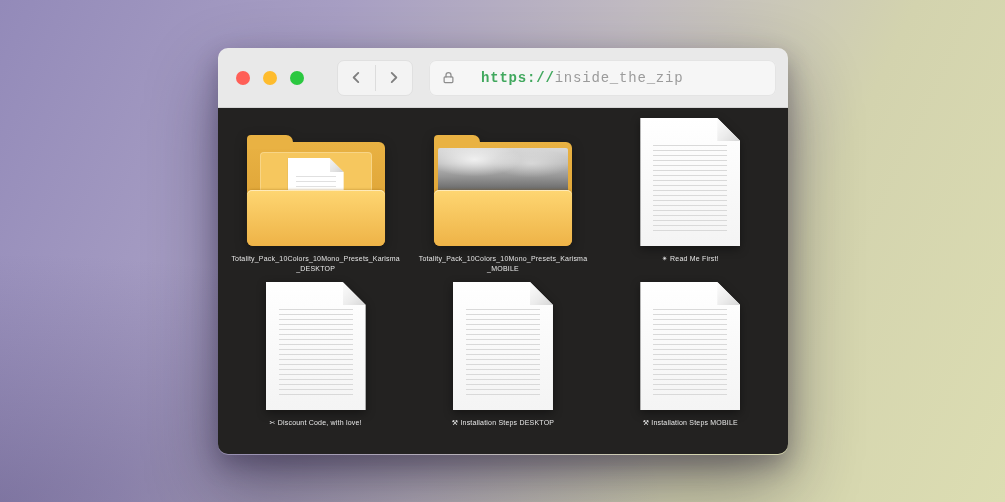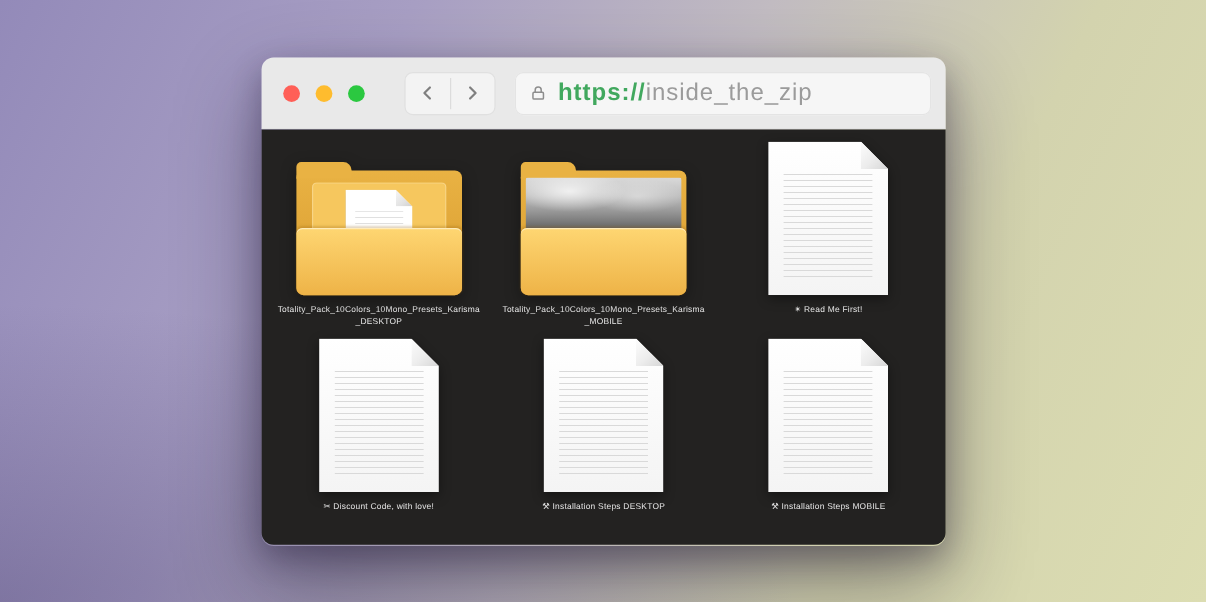--- a/index.html
+++ b/index.html
@@ -41,22 +41,22 @@
     align-items:center; justify-content:center; cursor:pointer; padding:0;
   }
   .nav-divider{width:1px; background:#dcdcdc; margin:4px 0;}
   .addressbar{
     margin-left:16px; margin-right:12px; flex:1; height:36px;
     background:#f6f6f6; border-radius:7px; box-shadow:inset 0 0 0 1px #e4e4e4;
     display:flex; align-items:center; padding:0 12px; cursor:text;
   }
   .lock{display:flex; align-items:center; margin-right:9px;}
   .url{
-    font-family:Liberation Sans, sans-serif; font-size:20px;
-    letter-spacing:.8px; white-space:nowrap;
+    font-family:Liberation Mono, monospace; font-size:14px;
+    letter-spacing:.8px; white-space:nowrap;margin-left:16px;
   }
   .proto{color:var(--protocol-green); font-weight:bold;}
   .host{color:var(--host-gray);}
   
   .content{
     height:346px; background:var(--panel-dark);
     border-radius:0 0 10px 10px;
     display:grid; grid-template-columns:repeat(3,1fr); grid-template-rows:1fr 1fr;
     justify-items:center; align-items:start; padding:6px 4px 12px;
   }

